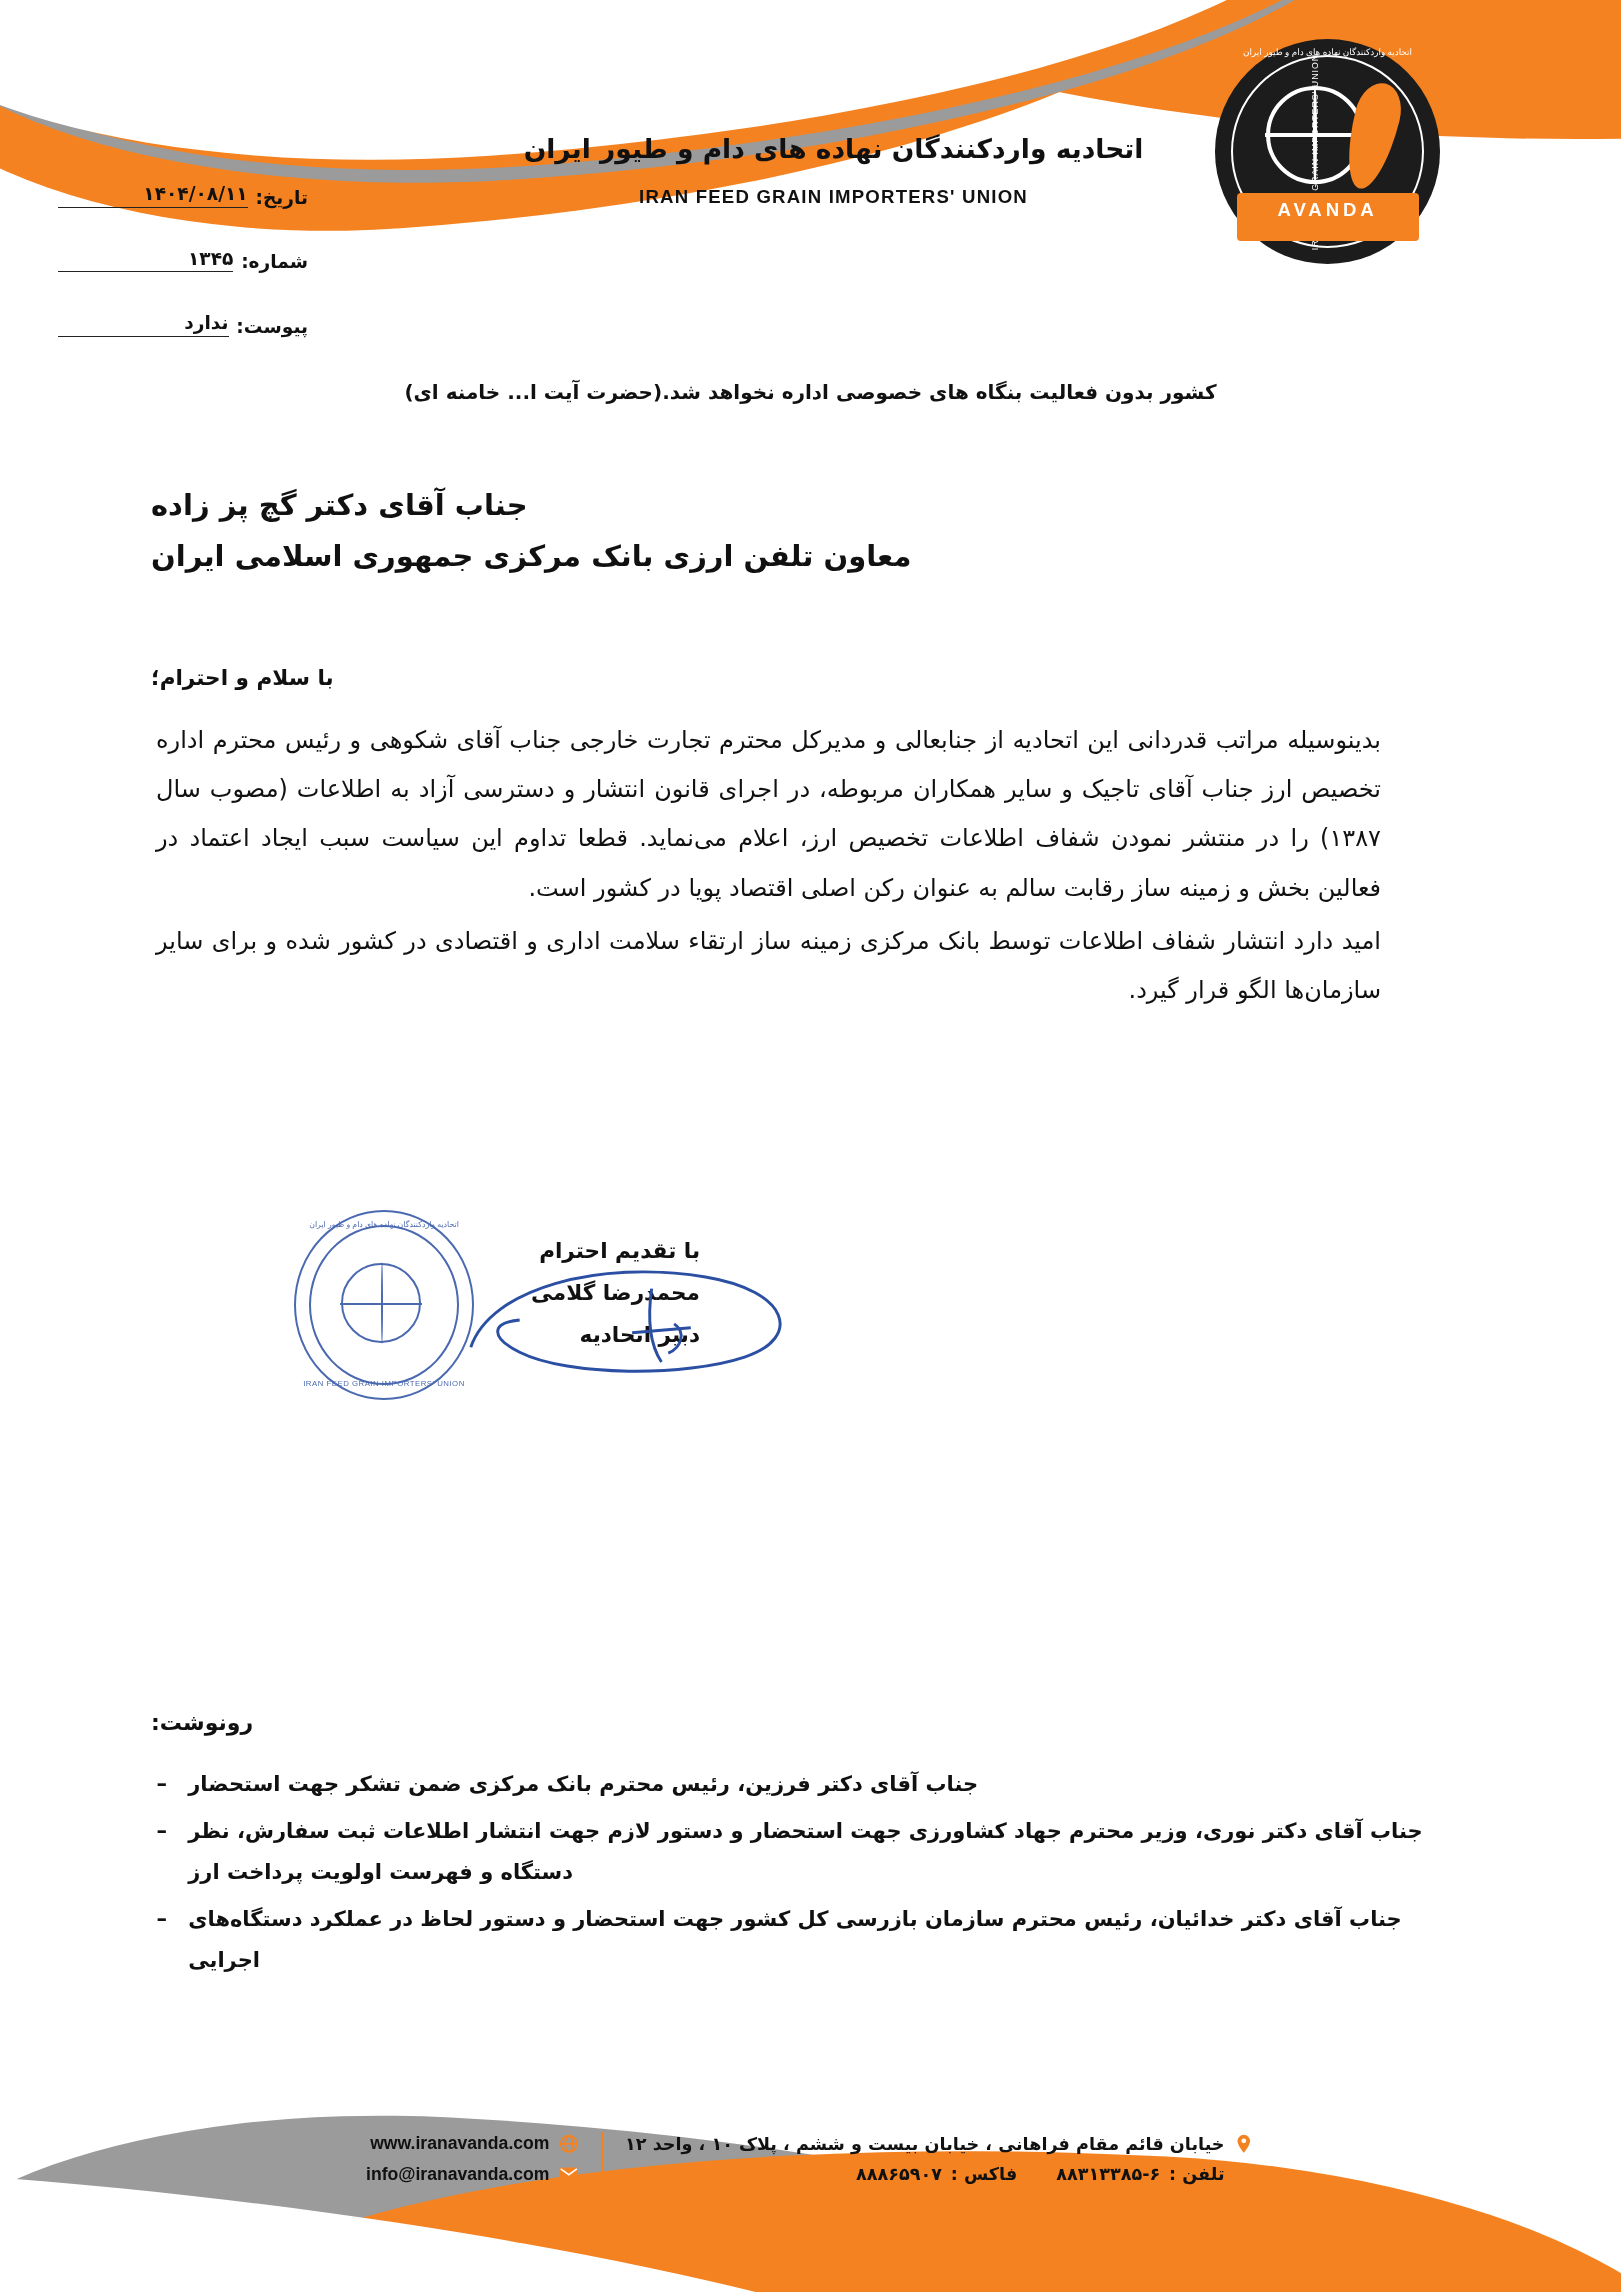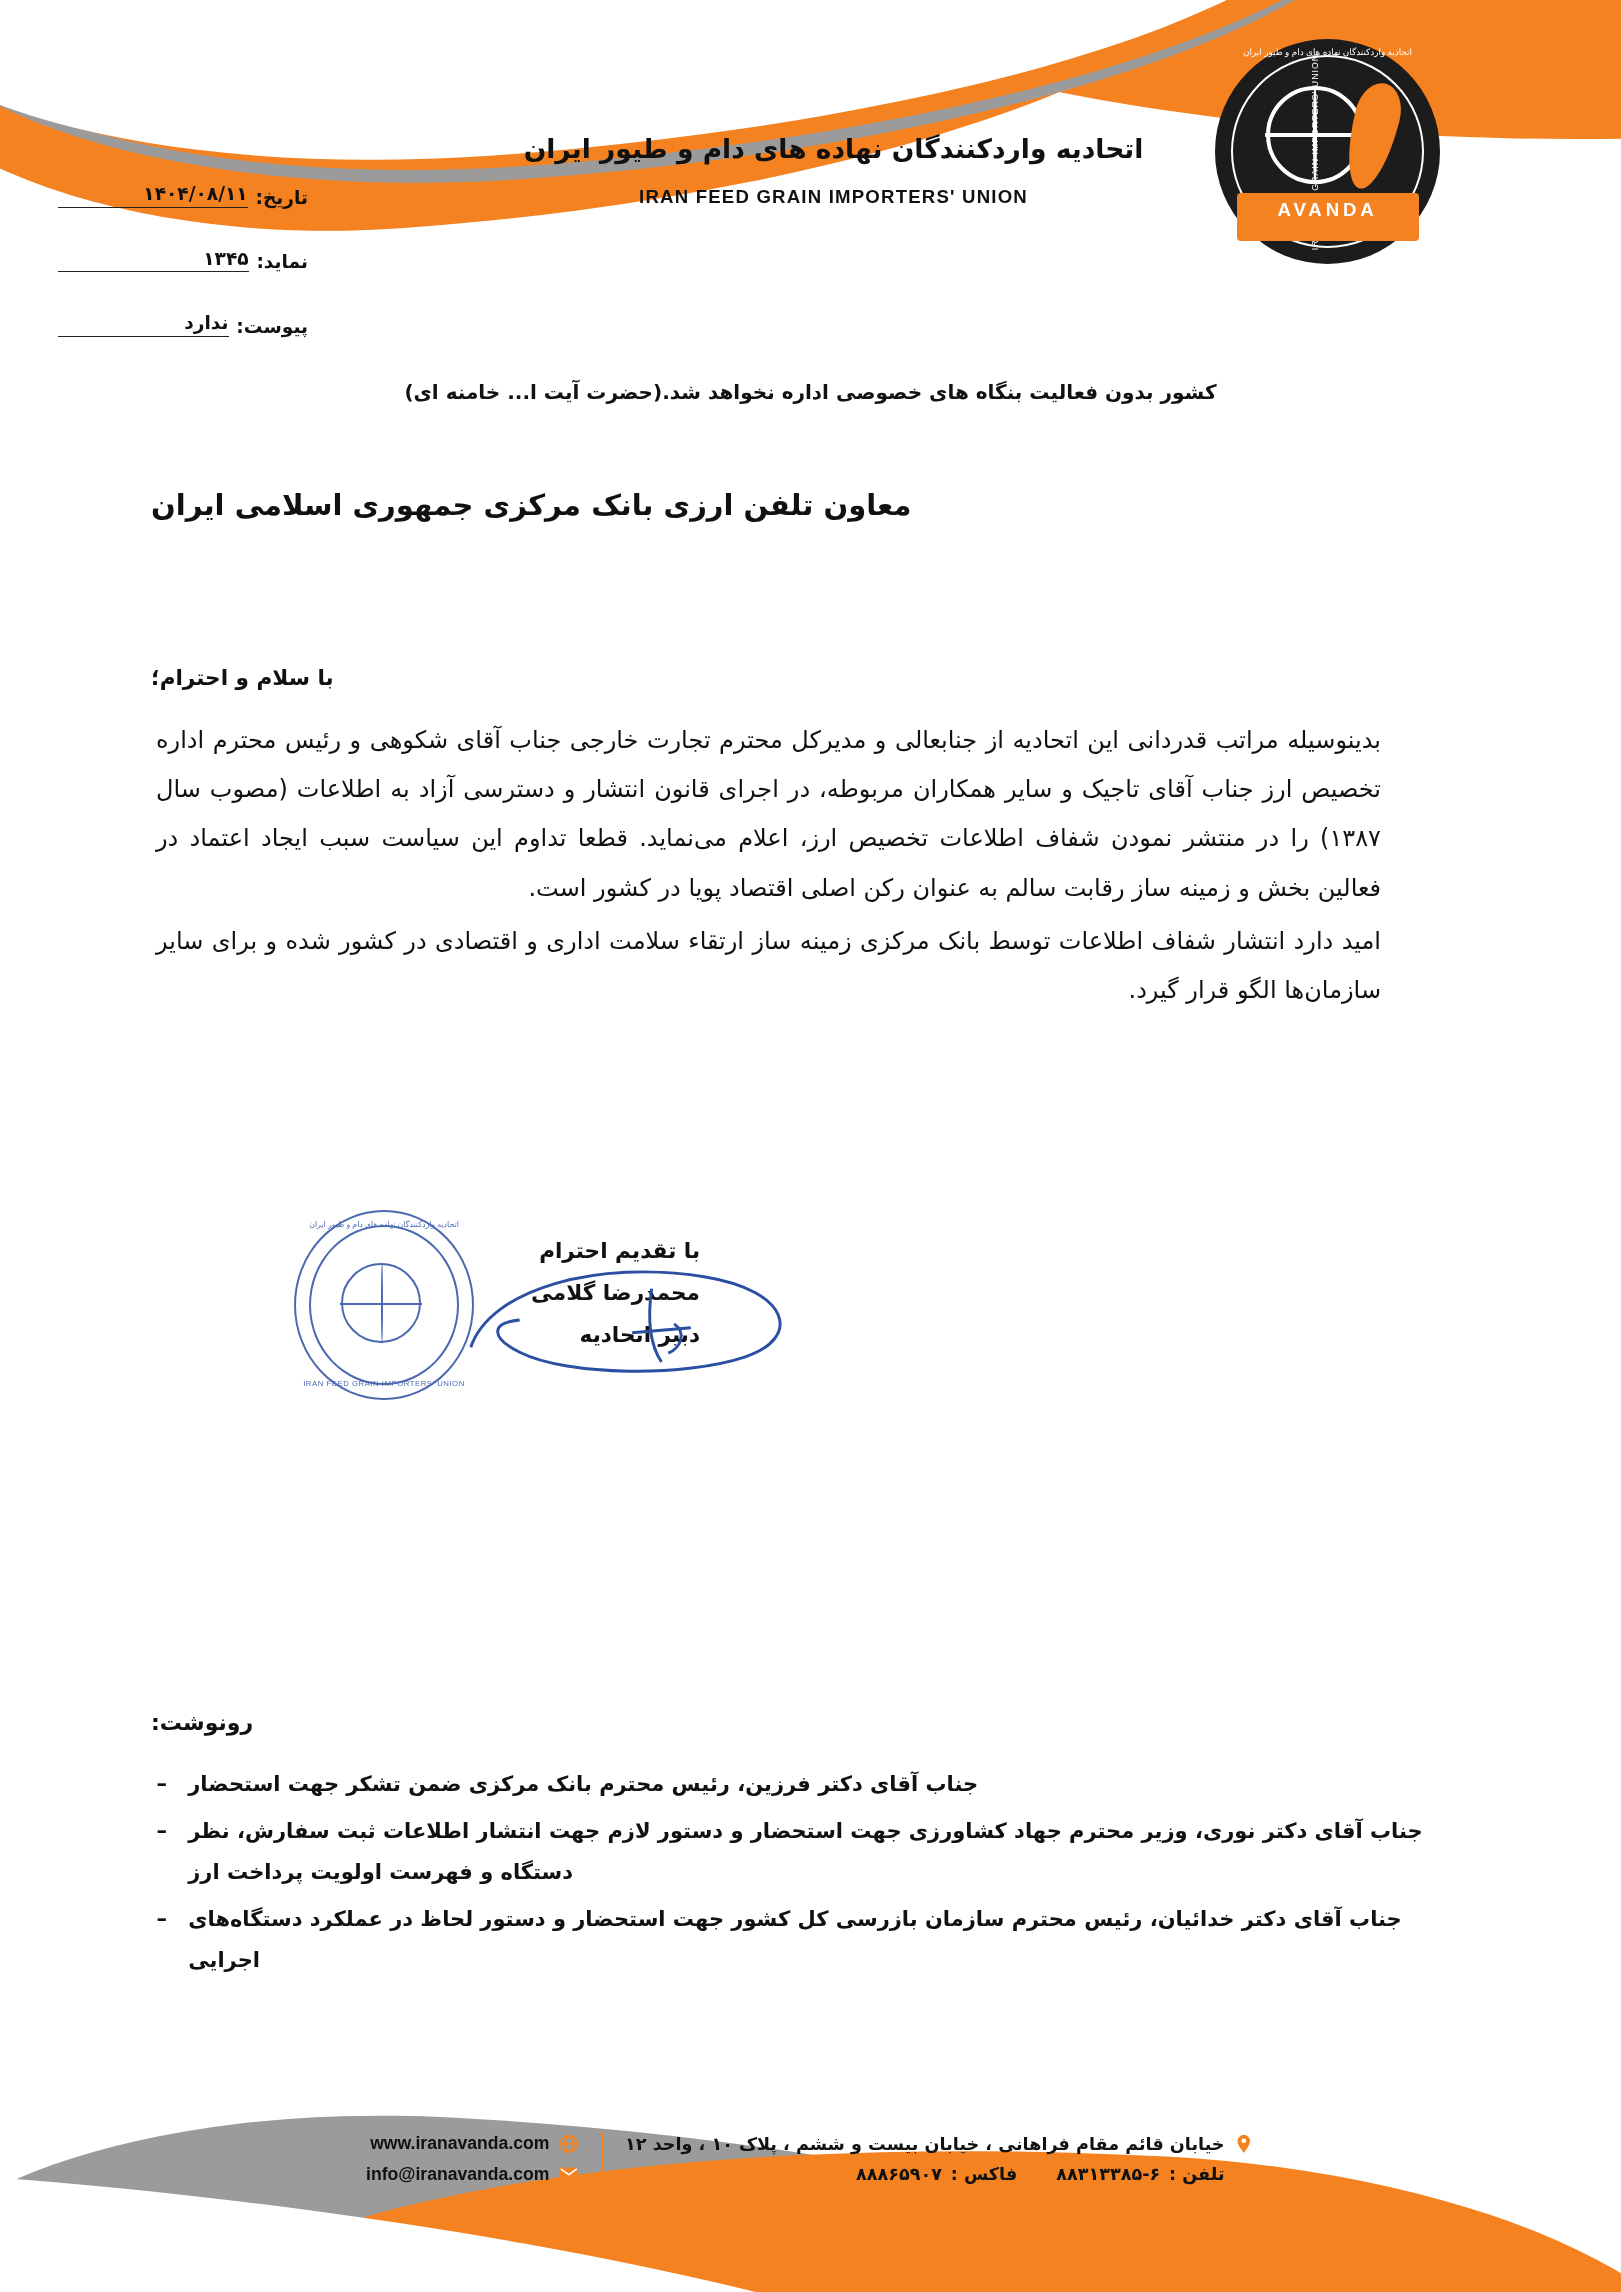--- a/index.html
+++ b/index.html
@@ -478,32 +478,33 @@
 
   <div class="org-title">اتحادیه واردکنندگان نهاده های دام و طیور ایران</div>
   <div class="org-title-en">IRAN FEED GRAIN IMPORTERS' UNION</div>
 
   <div class="meta">
     <div class="meta-row">
       <span class="meta-label">تاریخ:</span>
       <span class="meta-value">۱۴۰۴/۰۸/۱۱</span>
     </div>
     <div class="meta-row">
-      <span class="meta-label">نماید:</span>
+      <span class="meta-label">شماره:</span>
       <span class="meta-value">۱۳۴۵</span>
     </div>
     <div class="meta-row">
       <span class="meta-label">پیوست:</span>
       <span class="meta-value">ندارد</span>
     </div>
   </div>
 
   <div class="quote">کشور بدون فعالیت بنگاه های خصوصی اداره نخواهد شد.(حضرت آیت ا... خامنه ای)</div>
 
   <div class="addressee">
+    <div>جناب آقای دکتر گچ پز زاده</div>
     <div>معاون تلفن ارزی بانک مرکزی جمهوری اسلامی ایران</div>
   </div>
 
   <div class="salutation">با سلام و احترام؛</div>
   <div class="body-text">
     <p>بدینوسیله مراتب قدردانی این اتحادیه از جنابعالی و مدیرکل محترم تجارت خارجی جناب آقای شکوهی و رئیس محترم اداره تخصیص ارز جناب آقای تاجیک و سایر همکاران مربوطه، در اجرای قانون انتشار و دسترسی آزاد به اطلاعات (مصوب سال ۱۳۸۷) را در منتشر نمودن شفاف اطلاعات تخصیص ارز، اعلام می‌نماید. قطعا تداوم این سیاست سبب ایجاد اعتماد در فعالین بخش و زمینه ساز رقابت سالم به عنوان رکن اصلی اقتصاد پویا در کشور است.</p>
     <p class="last">امید دارد انتشار شفاف اطلاعات توسط بانک مرکزی زمینه ساز ارتقاء سلامت اداری و اقتصادی در کشور شده و برای سایر سازمان‌ها الگو قرار گیرد.</p>
   </div>
 
   <div class="stamp">

